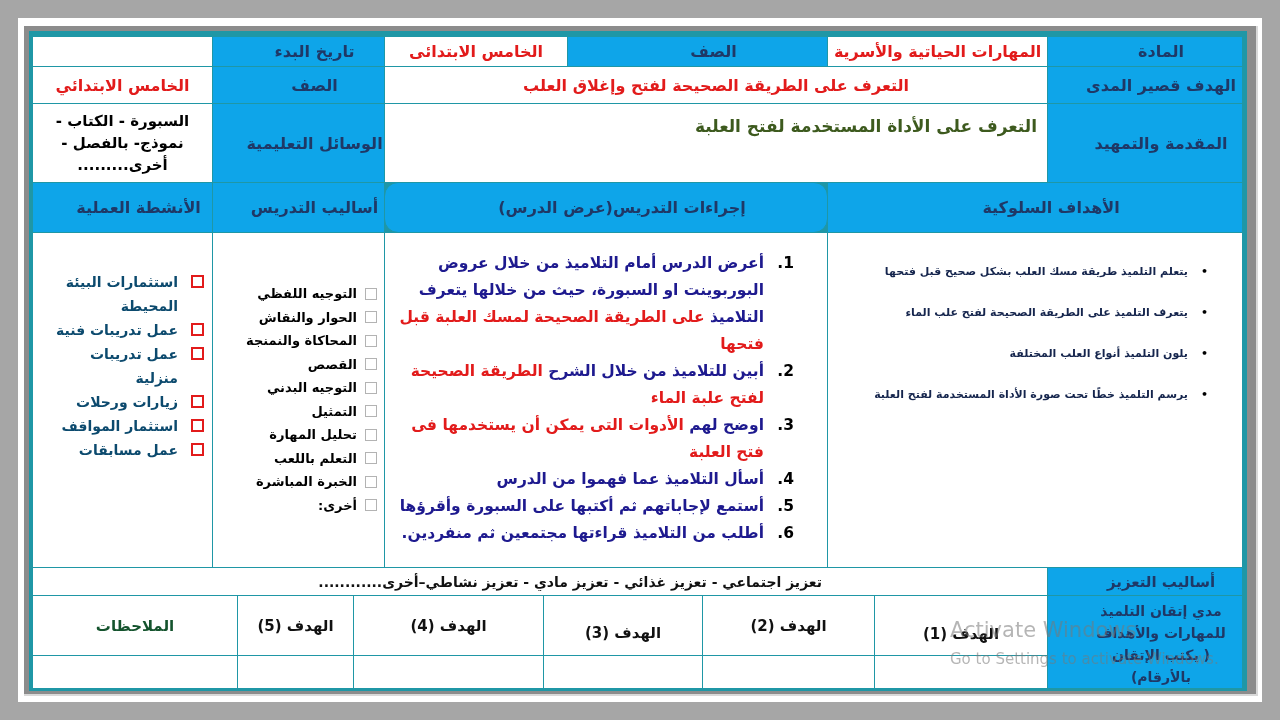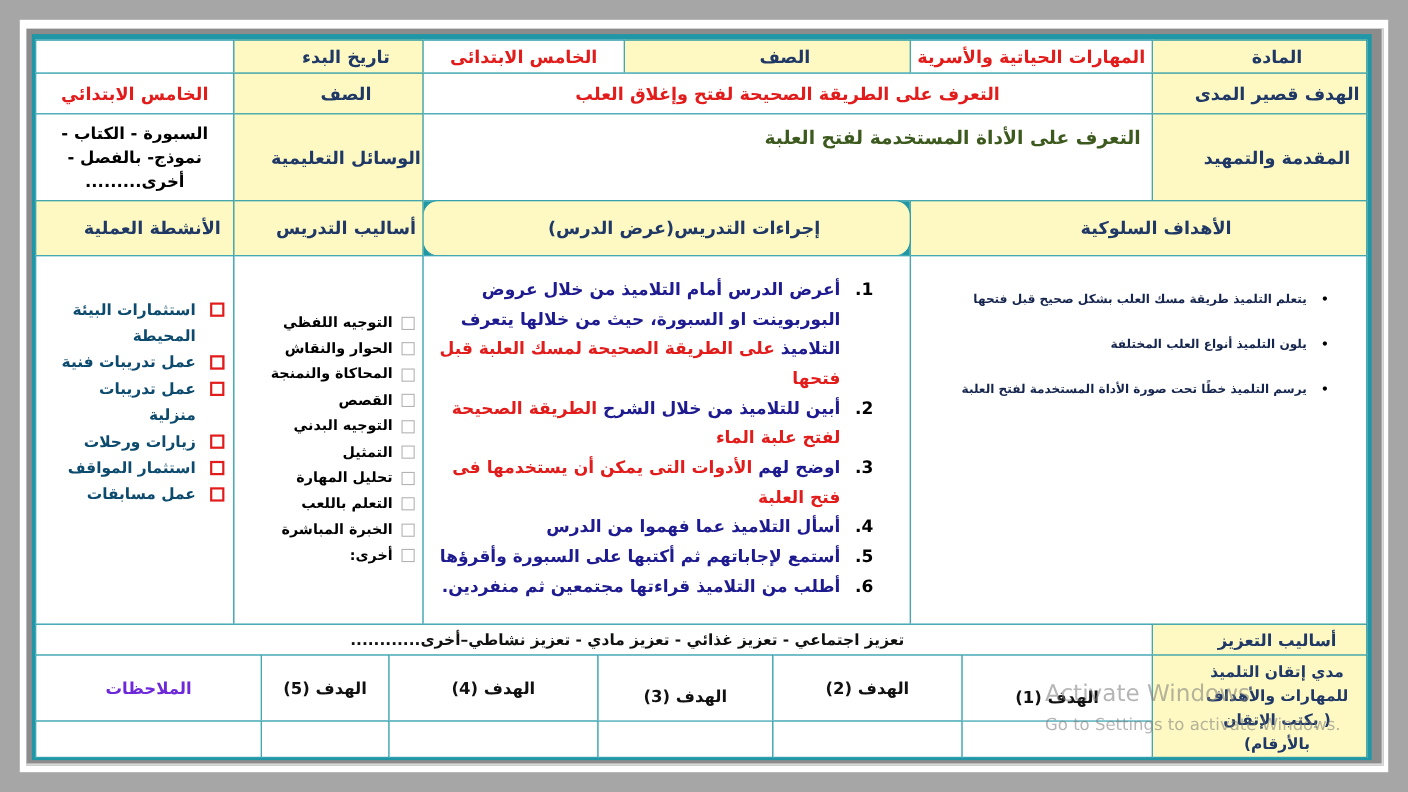--- a/index.html
+++ b/index.html
@@ -1,21 +1,21 @@
 <!DOCTYPE html>
 <html><head>
 <meta charset="utf-8">
 <style>
   html, body { margin:0; padding:0; }
   body { width:1280px; height:720px; background:#a6a6a6; position:relative; overflow:hidden; font-family:"DejaVu Sans", sans-serif; }
   .frame { position:absolute; left:18px; top:18px; width:1244px; height:684px; background:#ffffff; }
   .bevel { position:absolute; left:24px; top:26px; width:1232px; height:668px; background:#8c8c8c; border-right:2px solid #d9d9d9; border-bottom:2px solid #d9d9d9; }
   .sheet { position:absolute; left:29px; top:31px; width:1218px; height:660px; background:#1f97a6; }
   .cell { position:absolute; box-sizing:border-box; background:#ffffff; border:1px solid #1f97a6; display:flex; align-items:center; justify-content:center; text-align:center; direction:rtl; font-weight:bold; color:#1f2f5a; }
-  .hdr { background:#fef9c3;padding-left:32px; }
+  .hdr { background:#0ea5e9;padding-left:32px; }
   .red { color:#e21b1b; }
   .navy { color:#1f3866; }
   .green { color:#3d5a1e; }
   .f14 { font-size:14px; }
   .f15 { font-size:15px; }
   .f16 { font-size:16px; }
   .list { position:absolute; direction:rtl; font-weight:bold; }
   .obj li { margin-bottom:14px; }
   .obj { margin:0; padding:0 22px 0 0; list-style:none; font-size:11px; line-height:27px; color:#15254d; }
   .obj li { position:relative; }
@@ -66,20 +66,21 @@
 <div class="cell hdr f16 navy" style="left:32px;top:182px;width:181px;height:51px;">الأنشطة العملية</div>
 
 <div class="cell" style="left:827px;top:232px;width:416px;height:336px;"></div>
 <div class="cell" style="left:384px;top:232px;width:444px;height:336px;"></div>
 <div class="cell" style="left:212px;top:232px;width:173px;height:336px;"></div>
 <div class="cell" style="left:32px;top:232px;width:181px;height:336px;"></div>
 
 <div class="list" style="left:838px;top:258px;width:372px;">
   <ul class="obj">
     <li>يتعلم  التلميذ  طريقة مسك العلب بشكل صحيح قبل فتحها</li>
+    <li>يتعرف التلميذ على الطريقة الصحيحة لفتح علب الماء</li>
     <li>يلون التلميذ أنواع العلب المختلفة</li>
     <li>يرسم التلميذ خطًا تحت صورة الأداة المستخدمة لفتح العلبة</li>
   </ul>
 </div>
 
 <div class="list" style="left:398px;top:250px;width:396px;">
   <ol class="proc">
     <li><span class="num">1.</span><span>أعرض الدرس أمام التلاميذ من خلال عروض البوربوينت او السبورة، حيث من خلالها يتعرف التلاميذ </span><span class="r">على الطريقة الصحيحة لمسك العلبة قبل فتحها</span></li>
     <li><span class="num">2.</span><span>أبين للتلاميذ من خلال الشرح </span><span class="r">الطريقة الصحيحة لفتح علبة الماء</span></li>
     <li><span class="num">3.</span><span>اوضح لهم </span><span class="r">الأدوات التى يمكن أن يستخدمها فى فتح العلبة</span></li>
@@ -152,21 +153,21 @@
 <div class="cell hdr f14 navy" style="left:1047px;top:595px;width:196px;height:94px;flex-direction:column;line-height:22px;padding-top:4px;">
   <span>مدي إتقان التلميذ</span>
   <span>للمهارات والأهداف</span>
   <span>( يكتب الإتقان بالأرقام)</span>
 </div>
 <div class="cell f15" style="left:874px;top:595px;width:174px;height:77px;color:#111;">الهدف (1)</div>
 <div class="cell f15" style="left:702px;top:595px;width:173px;height:61px;color:#111;">الهدف (2)</div>
 <div class="cell f15" style="left:543px;top:595px;width:160px;height:75px;color:#111;">الهدف (3)</div>
 <div class="cell f15" style="left:353px;top:595px;width:191px;height:61px;color:#111;">الهدف (4)</div>
 <div class="cell f15" style="left:237px;top:595px;width:117px;height:61px;color:#111;">الهدف (5)</div>
-<div class="cell f15" style="left:32px;top:595px;width:206px;height:61px;color:#6d28d9;">الملاحظات</div>
+<div class="cell f15" style="left:32px;top:595px;width:206px;height:61px;color:#14532d;">الملاحظات</div>
 
 <div class="cell" style="left:874px;top:655px;width:174px;height:34px;"></div>
 <div class="cell" style="left:702px;top:655px;width:173px;height:34px;"></div>
 <div class="cell" style="left:543px;top:655px;width:160px;height:34px;"></div>
 <div class="cell" style="left:353px;top:655px;width:191px;height:34px;"></div>
 <div class="cell" style="left:237px;top:655px;width:117px;height:34px;"></div>
 <div class="cell" style="left:32px;top:655px;width:206px;height:34px;"></div>
 
 <div class="watermark" style="top:618px;font-size:21px;">Activate Windows</div>
 <div class="watermark" style="top:650px;font-size:15px;">Go to Settings to activate Windows.</div>

